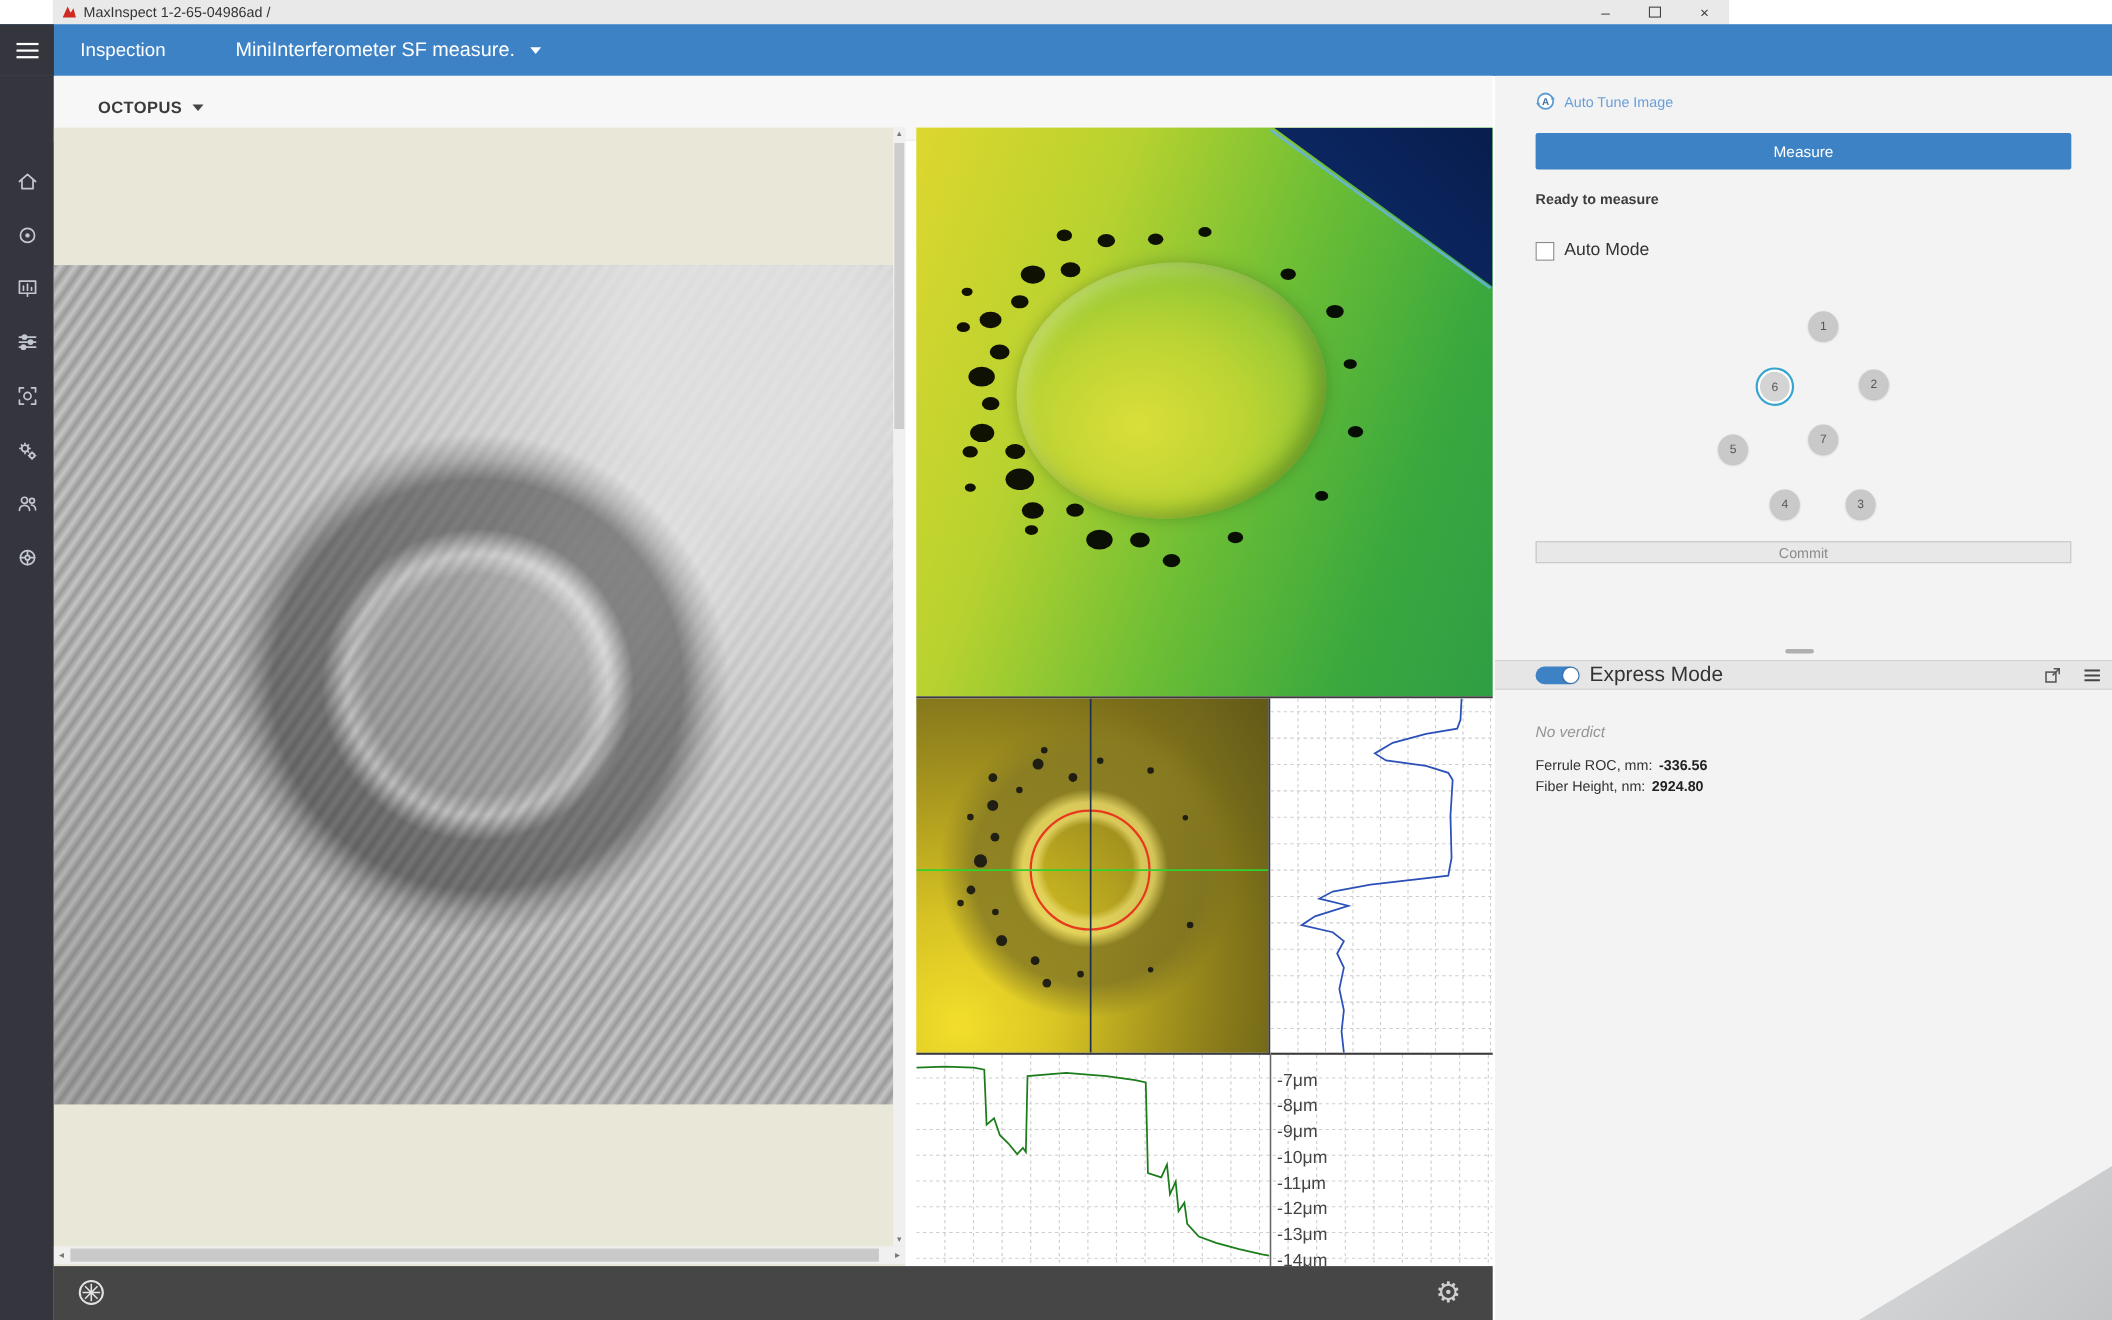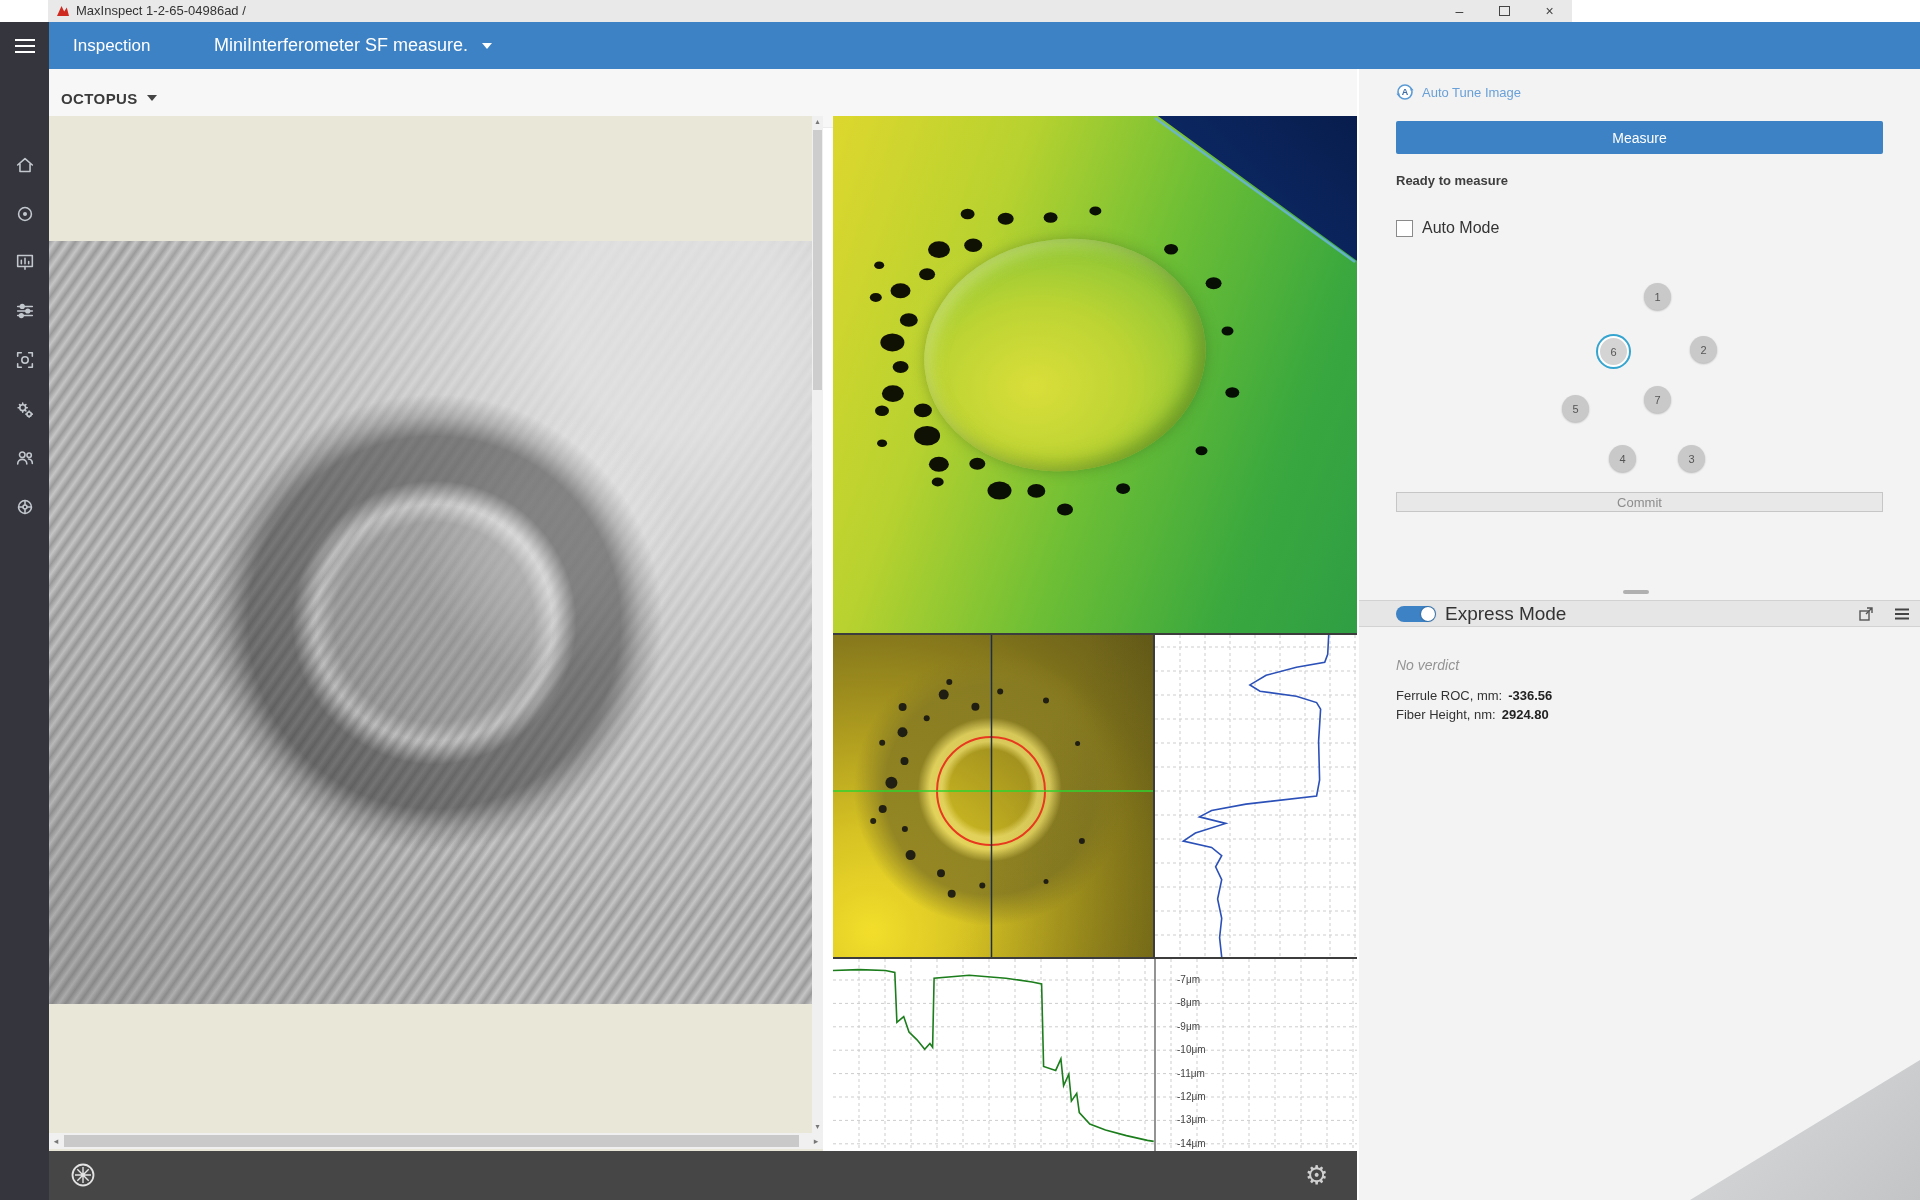--- a/index.html
+++ b/index.html
@@ -26,21 +26,21 @@
   .caret-dark{width:0;height:0;border-left:5px solid transparent;border-right:5px solid transparent;border-top:6px solid #444;}
 
   
   .sidebar{position:absolute;left:0;top:69px;width:49px;height:1131px;background:#35353d;}
   .side-ic{position:absolute;left:13px;width:24px;height:24px;display:flex;align-items:center;justify-content:center;}
   .side-ic svg{stroke:#c3c8cf;fill:none;stroke-width:1.7;stroke-linecap:round;stroke-linejoin:round;}
 
   
   .main{position:absolute;left:49px;top:69px;width:1308px;height:1131px;background:#fff;}
   .octopus-bar{position:absolute;left:0;top:0;width:1308px;height:59px;background:#f7f7f7;border-bottom:1px solid #ececec;
-               display:flex;align-items:center;gap:9px;padding-left:12px;box-sizing:border-box;}
+               display:flex;align-items:center;gap:9px;padding-left:40px;box-sizing:border-box;}
   .octopus-bar .lbl{font-size:15px;font-weight:600;color:#3a3a3a;letter-spacing:.4px;}
 
   .viewer{position:absolute;left:0;top:47px;width:774px;height:1035px;background:#e9e8d8;}
   .fringe{position:absolute;left:0;top:125px;width:763px;height:763px;background-color:#b2b2b2;
     background:
       radial-gradient(circle at 50.5% 50%, rgba(30,30,30,0) 0 118px, rgba(45,45,45,0.52) 142px 186px, rgba(80,80,80,0.28) 206px, rgba(0,0,0,0) 228px),
       radial-gradient(circle at 50.5% 50%, rgba(60,60,60,0.28) 0 100px, rgba(0,0,0,0) 122px),
       radial-gradient(circle at 66% 40%, rgba(238,238,238,0.5) 0 45px, rgba(238,238,238,0) 130px),
       radial-gradient(ellipse at 82% 10%, rgba(228,228,228,0.9) 0 12%, rgba(218,218,218,0.5) 38%, rgba(0,0,0,0) 62%),
       radial-gradient(circle at 4% 97%, rgba(70,70,70,0.22), rgba(0,0,0,0) 42%),
@@ -67,21 +67,21 @@
   .view3d svg{position:absolute;left:0;top:0;}
 
   .quadrant{position:absolute;left:0;top:517px;width:524px;height:518px;border-top:2px solid #3c3c3c;box-sizing:border-box;}
   .mapcell{position:absolute;left:0;top:0;width:320px;height:322px;border-right:2px solid #3c3c3c;border-bottom:2px solid #3c3c3c;overflow:hidden;
     background:
       linear-gradient(115deg, rgba(0,0,0,0) 55%, rgba(35,35,10,0.22) 100%),
       radial-gradient(circle at 49% 48%, rgba(100,92,25,0) 0 40px, rgba(235,220,110,0.75) 48px 60px, rgba(135,123,35,0.85) 72px 105px, rgba(0,0,0,0) 136px),
       radial-gradient(circle at 12% 92%, #f2de2a 0%, #d6c223 25%, #a3921e 55%, #7a6e1b 80%, #665c19 100%);}
   .chart-right{position:absolute;left:322px;top:0;width:202px;height:322px;border-bottom:2px solid #3c3c3c;background:#fff;}
   .chart-bottom{position:absolute;left:0;top:324px;width:524px;height:192px;background:#fff;}
-  .tick{position:absolute;left:328px;font-size:10px;color:#444;margin-left:16px;}
+  .tick{position:absolute;left:328px;font-size:16px;color:#444;}
 
   .statusbar{position:absolute;left:0;top:1082px;width:1308px;height:49px;background:#464646;}
   .statusbar .wheel{position:absolute;left:21px;top:11px;}
   .statusbar .gear{position:absolute;left:1256px;top:6px;font-size:26px;color:#d0d0d0;line-height:36px;}
 
   
   .rpanel{position:absolute;left:1359px;top:69px;width:561px;height:1131px;background:#f3f3f3;}
   .autotune{position:absolute;left:37px;top:14px;display:flex;align-items:center;gap:8px;font-size:13px;color:#6aa0d8;}
   .measure-btn{position:absolute;left:37px;top:52px;width:487px;height:33px;background:#3d82c4;border:none;
     color:#fff;font-size:14px;font-family:inherit;border-radius:2px;display:flex;align-items:center;justify-content:center;}

